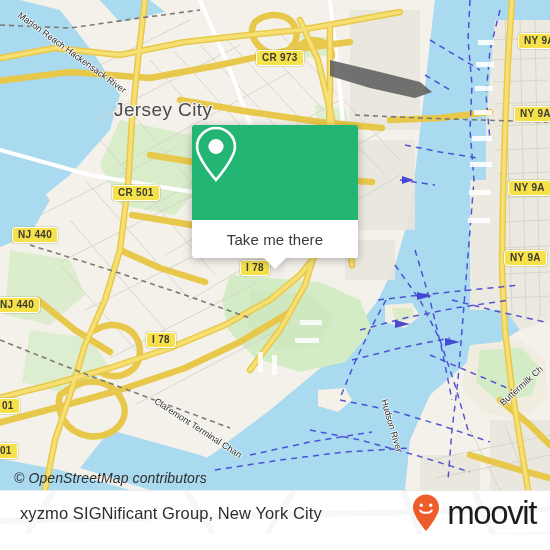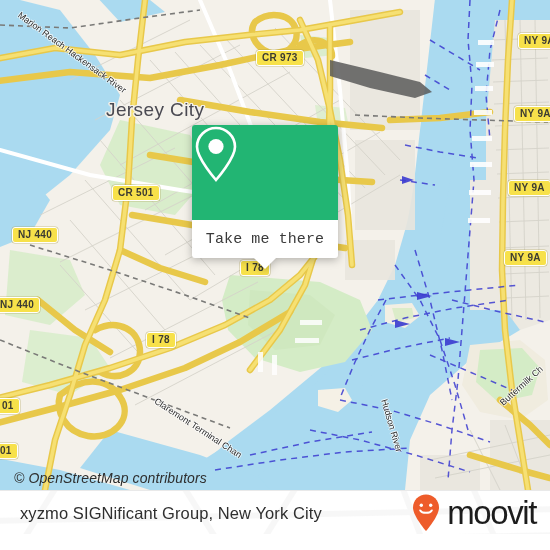--- a/index.html
+++ b/index.html
@@ -25,22 +25,22 @@
                 text-shadow: 1.5px 0 #f4f1ea, -1.5px 0 #f4f1ea, 0 1.5px #f4f1ea, 0 -1.5px #f4f1ea,
                              1px 1px #f4f1ea, -1px -1px #f4f1ea, 1px -1px #f4f1ea, -1px 1px #f4f1ea;
                 white-space:nowrap; }
 
   
   .water-label { position:absolute; color:#2a2a2a; font-size:9px; white-space:nowrap;
                  text-shadow: 1px 0 rgba(255,255,255,.85), -1px 0 rgba(255,255,255,.85),
                               0 1px rgba(255,255,255,.85), 0 -1px rgba(255,255,255,.85); }
 
   
-  #callout { position:absolute; left:192px; top:125px; width:146px;
-             filter:drop-shadow(0 2px 4px rgba(0,0,0,.28));font-family:Liberation Mono, monospace; }
+  #callout { position:absolute; left:192px; top:125px; width:166px;
+             filter:drop-shadow(0 2px 4px rgba(0,0,0,.28)); }
   #callout .card-top { background:#22b573; height:95px; border-radius:3px 3px 0 0;
                        display:flex; align-items:center; justify-content:center; }
   #callout .card-bottom { background:#ffffff; height:38px; border-radius:0 0 3px 3px;
                           display:flex; align-items:center; justify-content:center; }
   #callout .cta-text { color:#3a3a3a; font-size:15px; letter-spacing:.1px; }
   #callout .pointer { position:absolute; left:50%; top:133px; margin-left:-11px;
                       width:0; height:0; border-left:11px solid transparent;
                       border-right:11px solid transparent; border-top:11px solid #ffffff; }
 
   
@@ -286,21 +286,21 @@
     <div class="shield" style="left:-6px;  top:297px;">NJ 440</div>
     <div class="shield" style="left:146px; top:332px;">I 78</div>
     <div class="shield" style="left:240px; top:260px;">I 78</div>
     <div class="shield" style="left:-4px;  top:398px;">01</div>
     <div class="shield" style="left:-6px;  top:443px;">01</div>
     <div class="shield" style="left:518px; top:33px;">NY 9A</div>
     <div class="shield" style="left:514px; top:106px;">NY 9A</div>
     <div class="shield" style="left:508px; top:180px;">NY 9A</div>
     <div class="shield" style="left:504px; top:250px;">NY 9A</div>
 
-    <div class="city-label" style="left:106px; top:99px;">Jersey City</div>
+    <div class="city-label" style="left:114px; top:99px;">Jersey City</div>
 
     <div class="water-label" style="left:22px; top:10px; transform:rotate(36deg); transform-origin:left top;">Marion Reach Hackensack River</div>
     <div class="water-label" style="left:158px; top:396px; transform:rotate(33deg); transform-origin:left top;">Claremont Terminal Chan</div>
     <div class="water-label" style="left:389px; top:398px; transform:rotate(74deg); transform-origin:left top;">Hudson River</div>
     <div class="water-label" style="left:498px; top:400px; transform:rotate(-42deg); transform-origin:left top;">Buttermilk Ch</div>
 
     <div id="callout">
       <div class="card-top">
         <svg width="48" height="58" viewBox="0 0 48 58">
           <path d="M24 3 C13.5 3 5 11.4 5 21.8 C5 33.5 24 55 24 55 C24 55 43 33.5 43 21.8 C43 11.4 34.5 3 24 3 Z" fill="none" stroke="#ffffff" stroke-width="2.6"></path>

